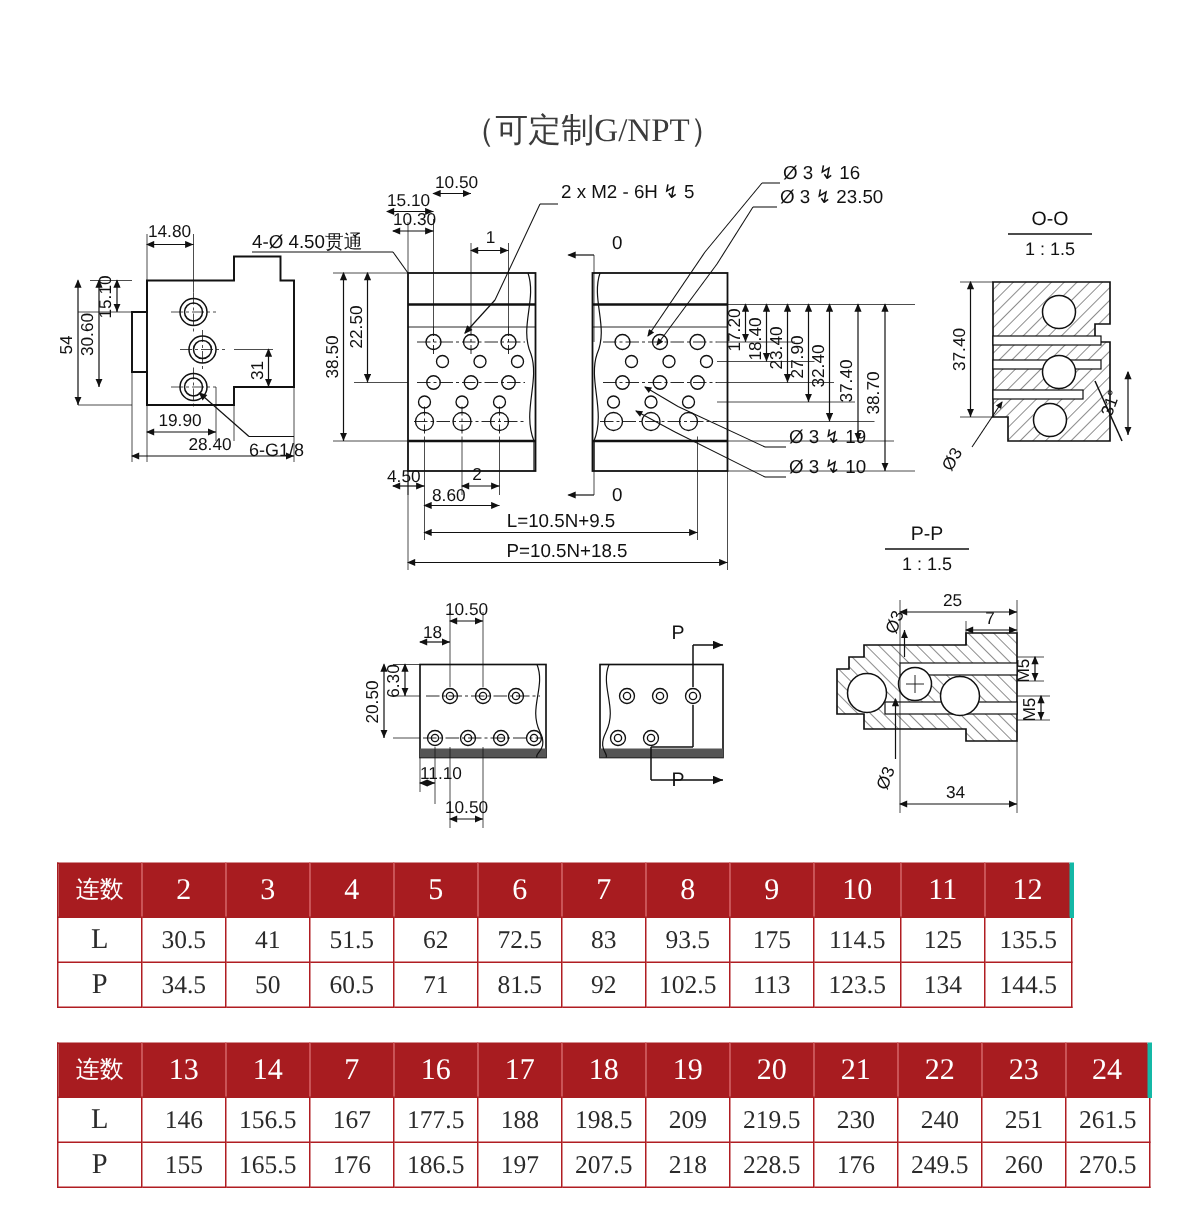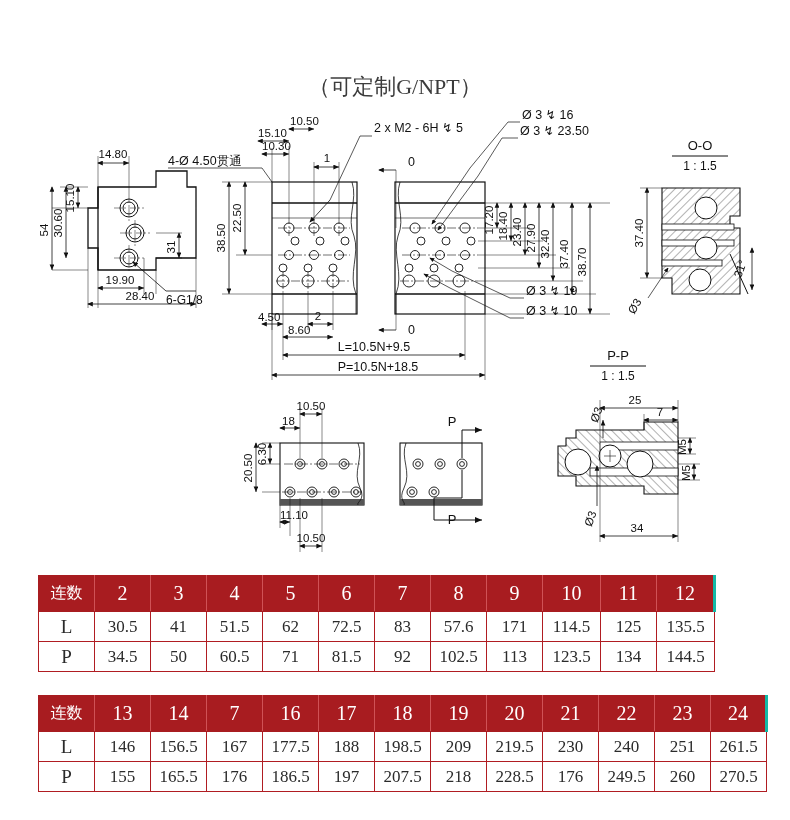--- a/index.html
+++ b/index.html
@@ -540,22 +540,22 @@
     </thead>
     <tbody>
       <tr>
         <td class="rowlab">L</td>
         <td>30.5</td>
         <td>41</td>
         <td>51.5</td>
         <td>62</td>
         <td>72.5</td>
         <td>83</td>
-        <td>57.6</td>
-        <td>171</td>
+        <td>93.5</td>
+        <td>175</td>
         <td>114.5</td>
         <td>125</td>
         <td>135.5</td>
       </tr>
       <tr>
         <td class="rowlab">P</td>
         <td>34.5</td>
         <td>50</td>
         <td>60.5</td>
         <td>71</td>

